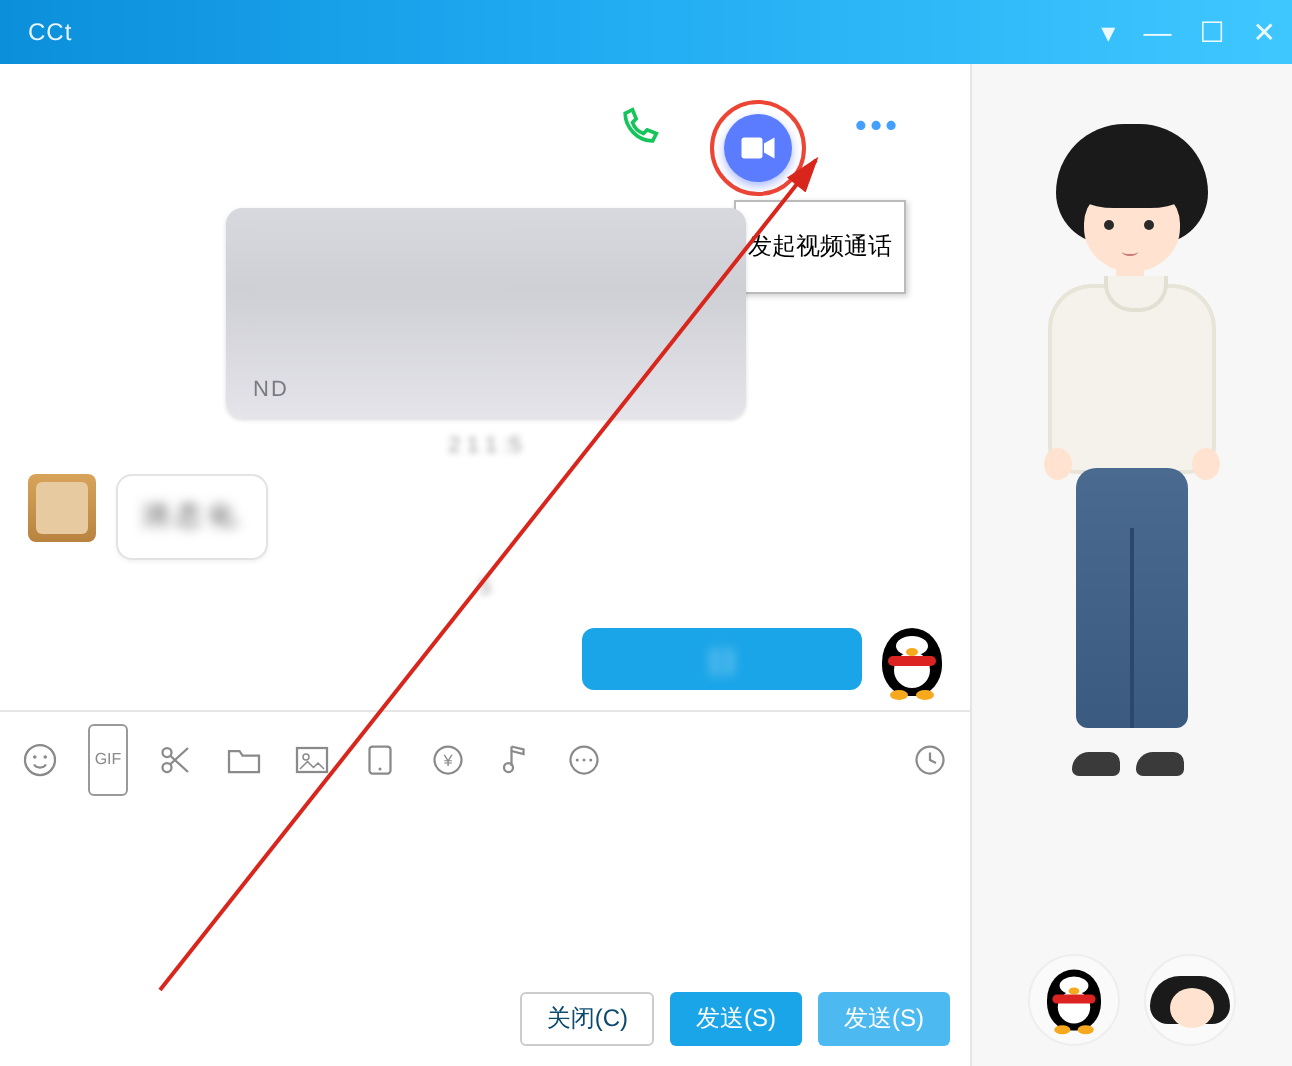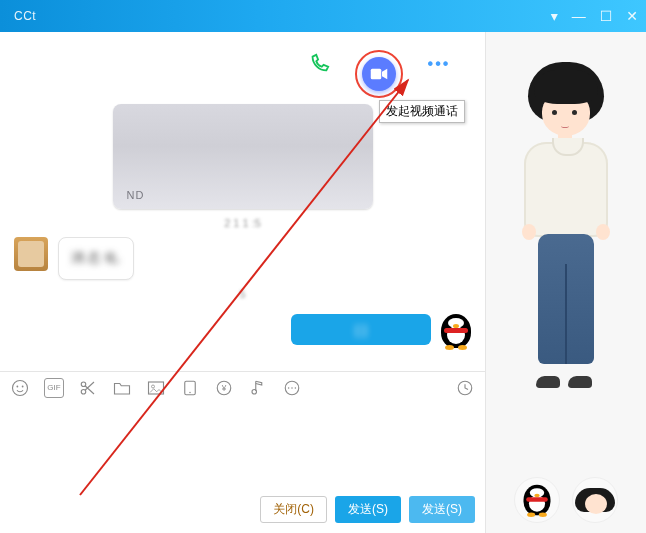--- a/index.html
+++ b/index.html
@@ -19,22 +19,22 @@
   .main { display: flex; height: calc(100% - 32px); }
   .chat { flex: 1; display: flex; flex-direction: column; border-right: 1px solid #e5e5e5; }
   .side { width: 160px; background: #f7f7f7; position: relative; display:flex; flex-direction:column; align-items:center; padding-top:30px;}
 
   .call-row { display: flex; justify-content: flex-end; gap: 22px; padding: 18px 32px 0 0; position: relative; }
   .call-icon { width: 28px; height: 28px; display:flex; align-items:center; justify-content:center; color:#15c45a; }
   .video-wrap { width: 48px; height:48px; border:2px solid #e43; border-radius:50%; display:flex; align-items:center; justify-content:center; }
   .video-btn { width:34px; height:34px; background:#5b7cff; border-radius:50%; display:flex; align-items:center; justify-content:center; box-shadow:0 2px 5px rgba(90,120,255,.5); }
   .dots { color:#44a0ff; font-weight:bold; letter-spacing:2px; }
   .tooltip {
-    position: absolute; top: 68px; right: 20px;
-    background: #fff; border:1px solid #bbb; padding:2px 6px;
+    position: absolute; top: 68px; right: 32px;
+    background: #fff; border:1px solid #bbb; padding:14px 6px;
     font-size:12px; box-shadow: 1px 1px 3px rgba(0,0,0,.2);
   }
 
   .msg-area { flex:1; overflow:hidden; padding: 6px 14px 0 14px; position:relative; }
   .img-bubble {
     width: 260px; height: 105px; margin: 0 auto;
     background: linear-gradient(180deg,#d8d8df 0%, #cfcfd6 40%, #e4e4ea 100%);
     border-radius: 8px; position: relative; filter: blur(.3px);
     box-shadow: 0 1px 2px rgba(0,0,0,.15);
   }
@@ -66,28 +66,28 @@
   .penguin .face{position:absolute;left:7px;top:4px;width:16px;height:10px;background:#fff;border-radius:50%;}
   .penguin .beak{position:absolute;left:12px;top:10px;width:6px;height:4px;background:#f7a91d;border-radius:50%;}
   .penguin .scarf{position:absolute;left:3px;top:14px;width:24px;height:5px;background:#d22;border-radius:3px;}
   .penguin .foot{position:absolute;bottom:-2px;width:9px;height:5px;background:#f7a91d;border-radius:50%;}
   .penguin .foot.l{left:4px;} .penguin .foot.r{right:4px;}
 
   .toolbar {
     border-top:1px solid #e5e5e5; padding:6px 10px;
     display:flex; align-items:center; gap:14px; color:#8a8a8a;
   }
-  .toolbar .tool{ width:20px; height:20px; display:flex; align-items:center; justify-content:center; cursor:pointer; }
+  .toolbar .tool{ width:20px; height:36px; display:flex; align-items:center; justify-content:center; cursor:pointer; }
   .toolbar .gif{ border:1.2px solid #999; border-radius:3px; font-size:8px; padding:0 2px; line-height:12px; }
   .toolbar .spacer { flex:1; }
 
   .compose { height:86px; padding:6px 10px; }
   .btn-row { display:flex; justify-content:flex-end; gap:8px; padding:6px 10px 10px; }
   .btn { font-size:12px; padding:4px 12px; border-radius:3px; cursor:pointer; border:1px solid transparent; }
-  .btn.close { background:#fff; border-color:#ccc; color:#a16207; }
+  .btn.close { background:#fff; border-color:#ccc; color:#0c4a6e; }
   .btn.send { background:#1aa5e8; color:#fff; }
   .btn.send2 { background:#4cb9f0; color:#fff; }
 
   
   .doll { width:120px; height:320px; position:relative; }
   .hair{position:absolute;top:0;left:22px;width:76px;height:60px;background:#1a1a1a;border-radius:40px 40px 30px 30px;}
   .face2{position:absolute;top:30px;left:36px;width:48px;height:44px;background:#ffe3d0;border-radius:45% 45% 50% 50%;}
   .bangs{position:absolute;top:8px;left:28px;width:64px;height:34px;background:#1a1a1a;border-radius:30px 30px 50% 50%;}
   .eye{position:absolute;top:48px;width:5px;height:5px;background:#2a2a2a;border-radius:50%;}
   .eye.l{left:46px;} .eye.r{left:66px;}

